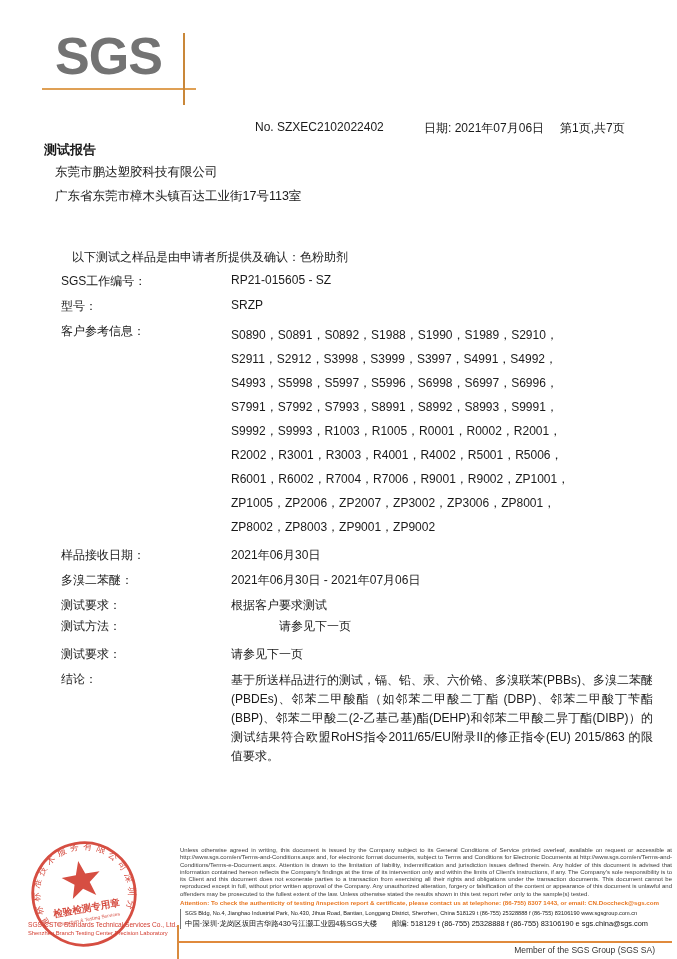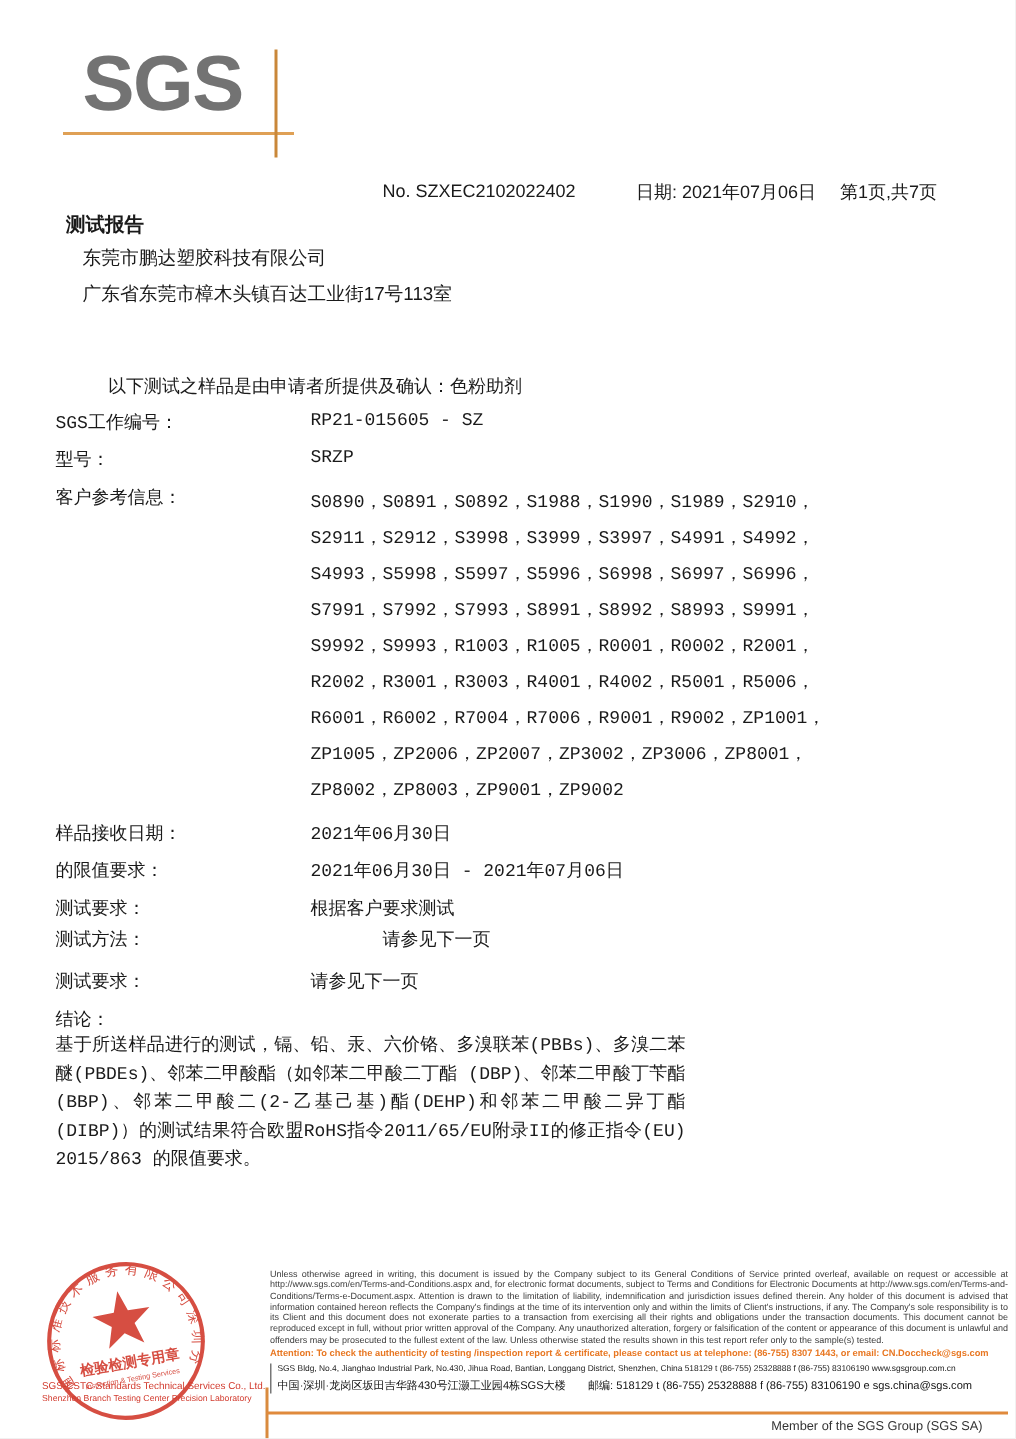--- a/index.html
+++ b/index.html
@@ -15,28 +15,28 @@
   
   .hdr{position:absolute;top:120px;font-size:12px;color:#1a1a1a;}
   .hdr-title{left:44px;font-size:13px;font-weight:bold;top:117px;margin-top:24px;}
   .hdr-no{left:255px;}
   .hdr-date{left:424px;}
   .hdr-page{left:560px;}
   
   .company-block{position:absolute;left:55px;top:160px;font-size:12.5px;line-height:24px;color:#1a1a1a;}
   
   .statement{position:absolute;left:72px;top:249px;font-size:12px;color:#1a1a1a;}
-  .fields{position:absolute;left:37px;top:273px;width:592px;font-family:Liberation Mono, monospace;}
+  .fields{position:absolute;left:61px;top:273px;width:592px;}
   .field-row{display:flex;margin-bottom:8px;font-size:12px;color:#1a1a1a;}
   .field-label{width:170px;flex:none;}
   .field-value{flex:1;}
   .ref-line{line-height:24px;}
   .row-test_requested{margin-bottom:4px;}
   .row-test_method{margin-bottom:11px;gap:48px;}
-  .row-conclusion{margin-top:4px;flex-direction:column;}
+  .row-conclusion{margin-top:4px;}
   .field-value.para{line-height:19px;text-align:justify;width:420px;}
   
   .footer{position:absolute;left:0;top:836px;width:677px;height:123px;}
   .stamp-svg{position:absolute;left:28px;top:2px;width:112px;height:112px;
     transform:rotate(-10deg);opacity:.9;}
   .stamp-co{position:absolute;left:28px;top:84px;color:#d23b2e;line-height:1.4;}
   .stamp-co .l1{font-size:6.6px;}
   .stamp-co .l2{font-size:5.8px;}
   .footer-right{position:absolute;left:180px;top:11px;width:492px;}
   .disclaimer{font-size:6px;line-height:7.3px;color:#3c3c3c;text-align:justify;}
@@ -90,21 +90,21 @@
           <div class="ref-line">R6001，R6002，R7004，R7006，R9001，R9002，ZP1001，</div>
           <div class="ref-line">ZP1005，ZP2006，ZP2007，ZP3002，ZP3006，ZP8001，</div>
           <div class="ref-line">ZP8002，ZP8003，ZP9001，ZP9002</div>
         </div>
       </div>
       <div class="field-row row-sample_received">
         <div class="field-label">样品接收日期：</div>
         <div class="field-value">2021年06月30日</div>
       </div>
       <div class="field-row row-test_period">
-        <div class="field-label">的限值要求：</div>
+        <div class="field-label">多溴二苯醚：</div>
         <div class="field-value">2021年06月30日 - 2021年07月06日</div>
       </div>
       <div class="field-row row-test_requested">
         <div class="field-label">测试要求：</div>
         <div class="field-value">根据客户要求测试</div>
       </div>
       <div class="field-row row-test_method">
         <div class="field-label">测试方法：</div>
         <div class="field-value">请参见下一页</div>
       </div>

